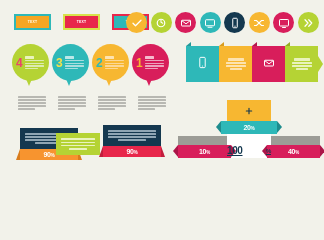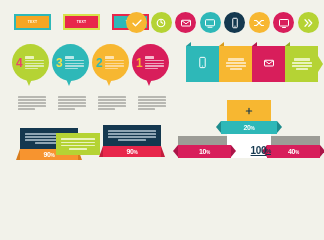--- a/index.html
+++ b/index.html
@@ -130,21 +130,21 @@
   .rib-tail-l, .rib-tail-r {
     position:absolute; top:0; width:0;height:0;
     border-top:6.5px solid transparent;
     border-bottom:6.5px solid transparent;
   }
   .pod-plus {
     position:absolute; width:100%; display:flex;
     align-items:center; justify-content:center;
   }
   .pod-100 {
-    position:absolute; display:flex; align-items:center; justify-content:flex-end;
+    position:absolute; display:flex; align-items:center; justify-content:space-between;
     font-size:10px; font-weight:bold; color:#14384f; letter-spacing:-.4px;text-decoration:underline;
   }
   .pod-100 span { font-size:6px; }
 </style>
 </head>
 <body>
 
 <div class="canvas">
 
   <div class="badges" id="badgeRow">

